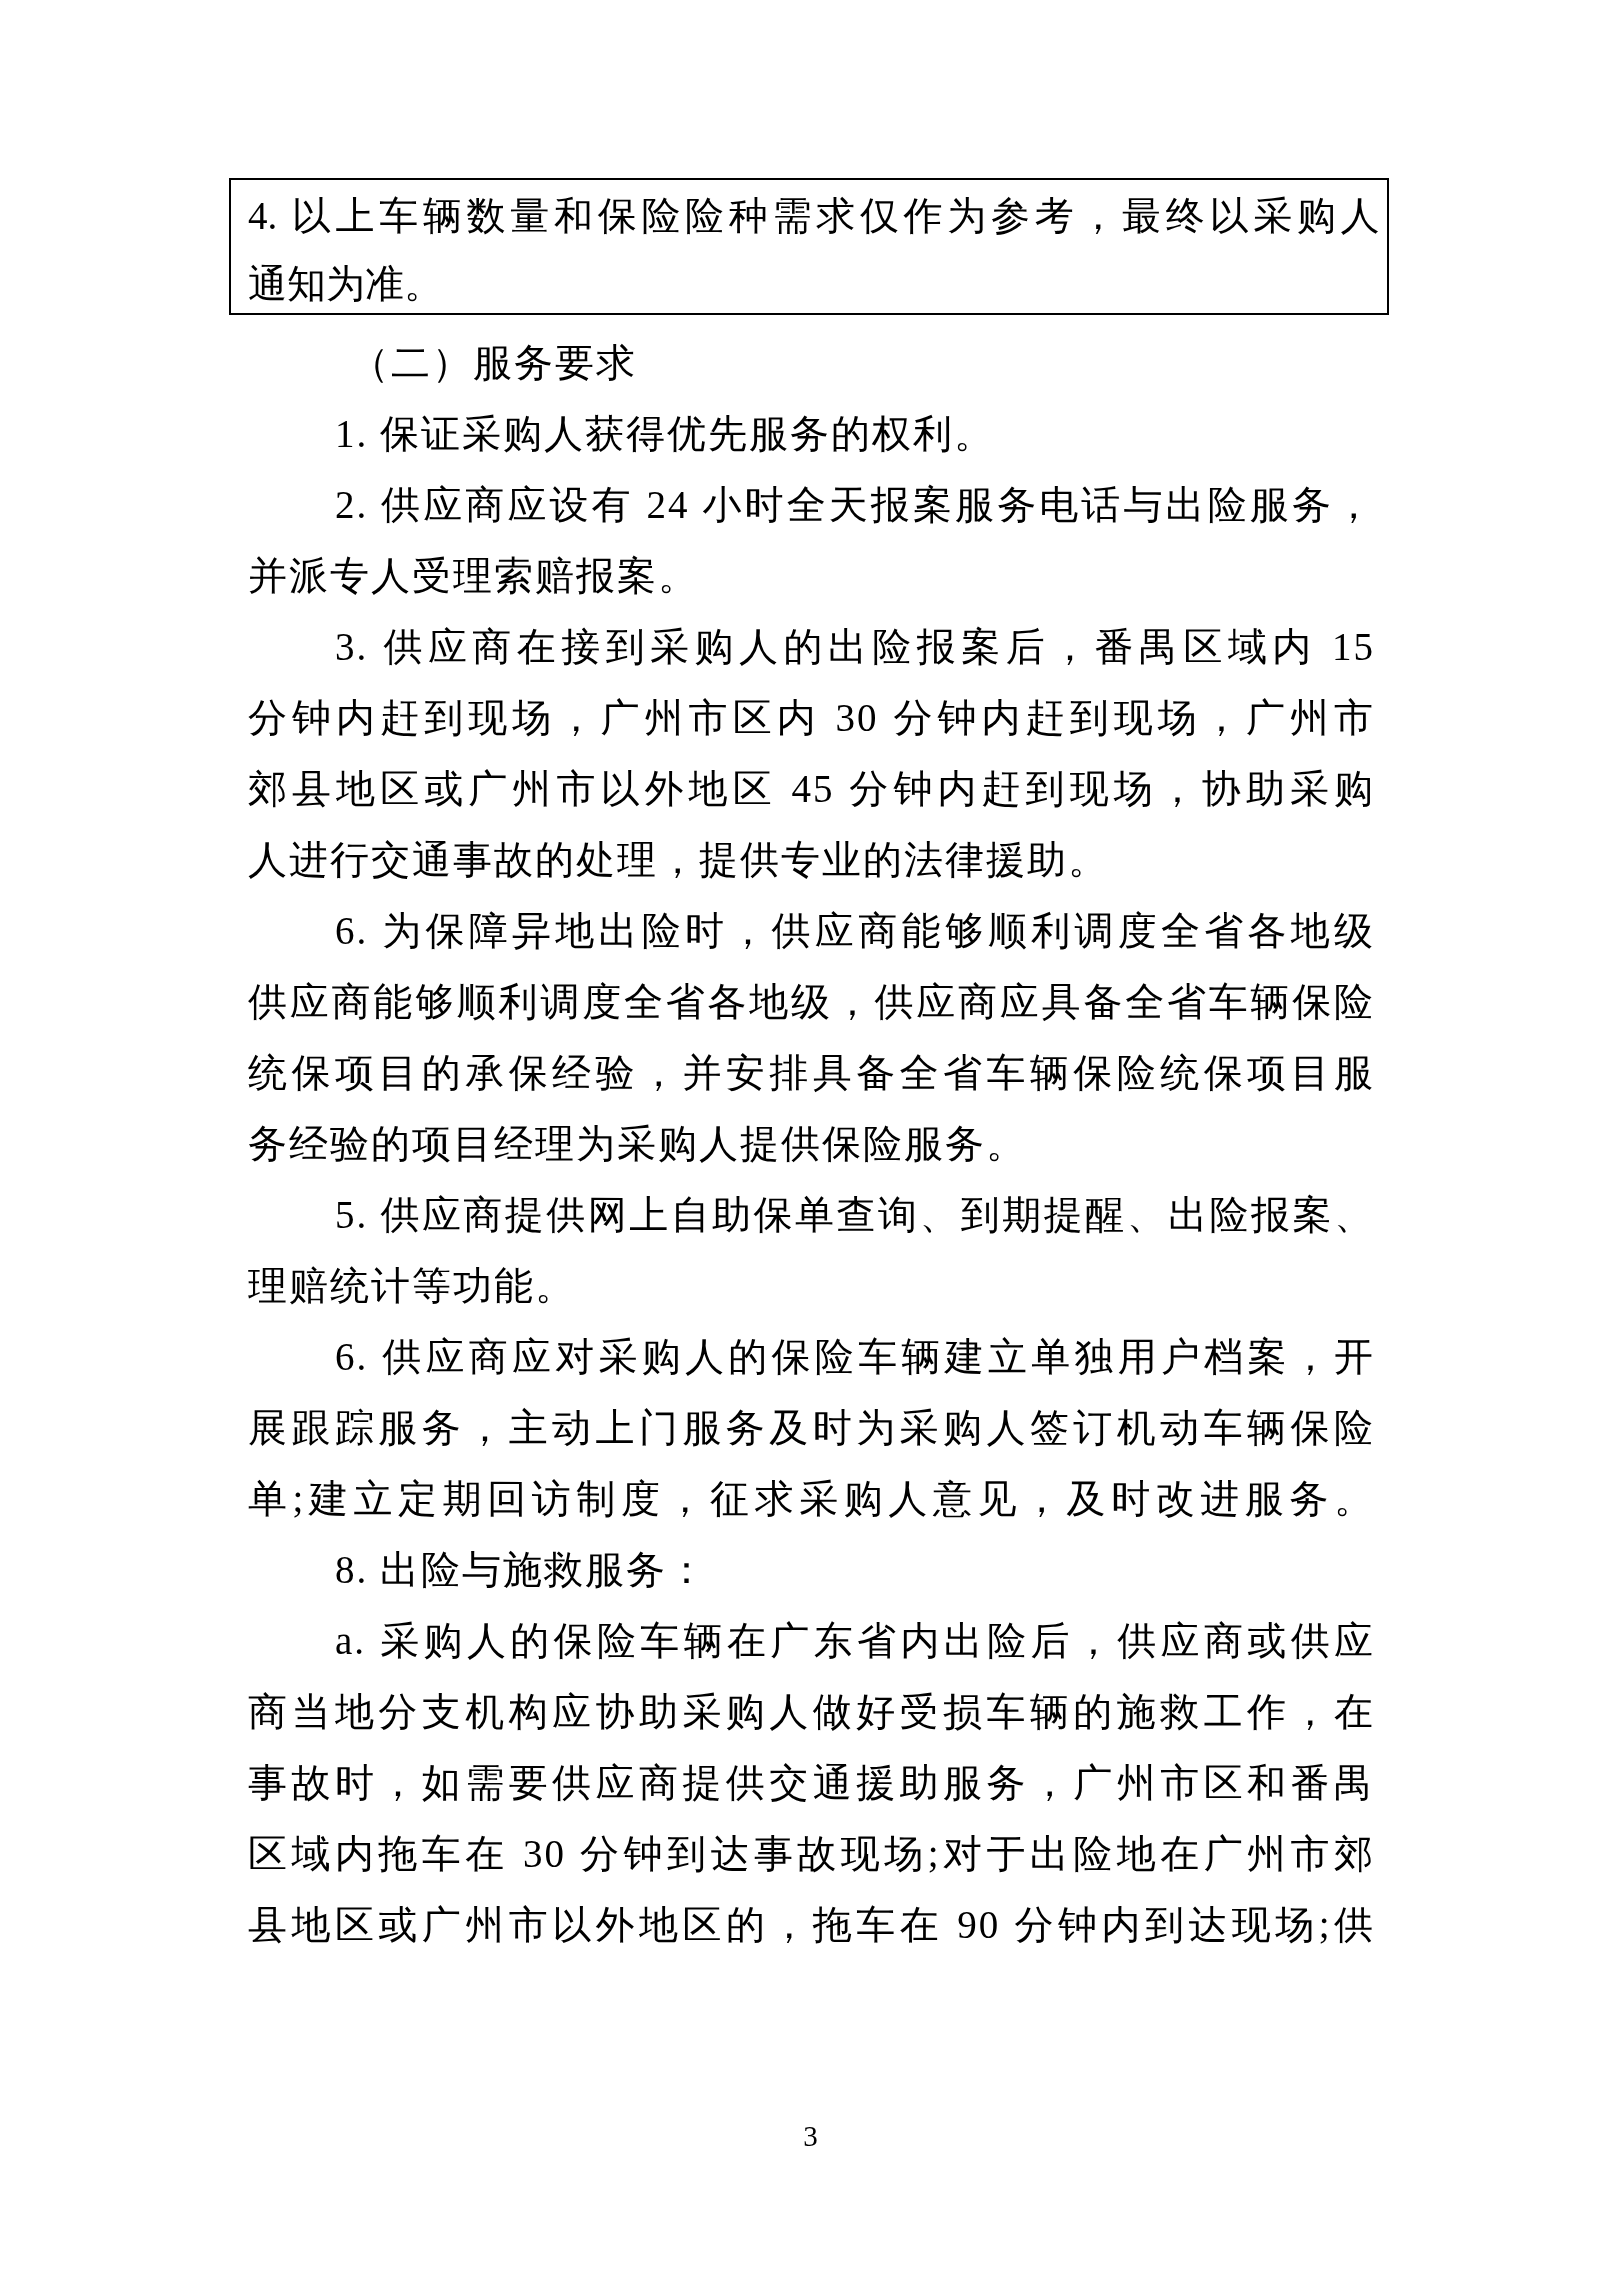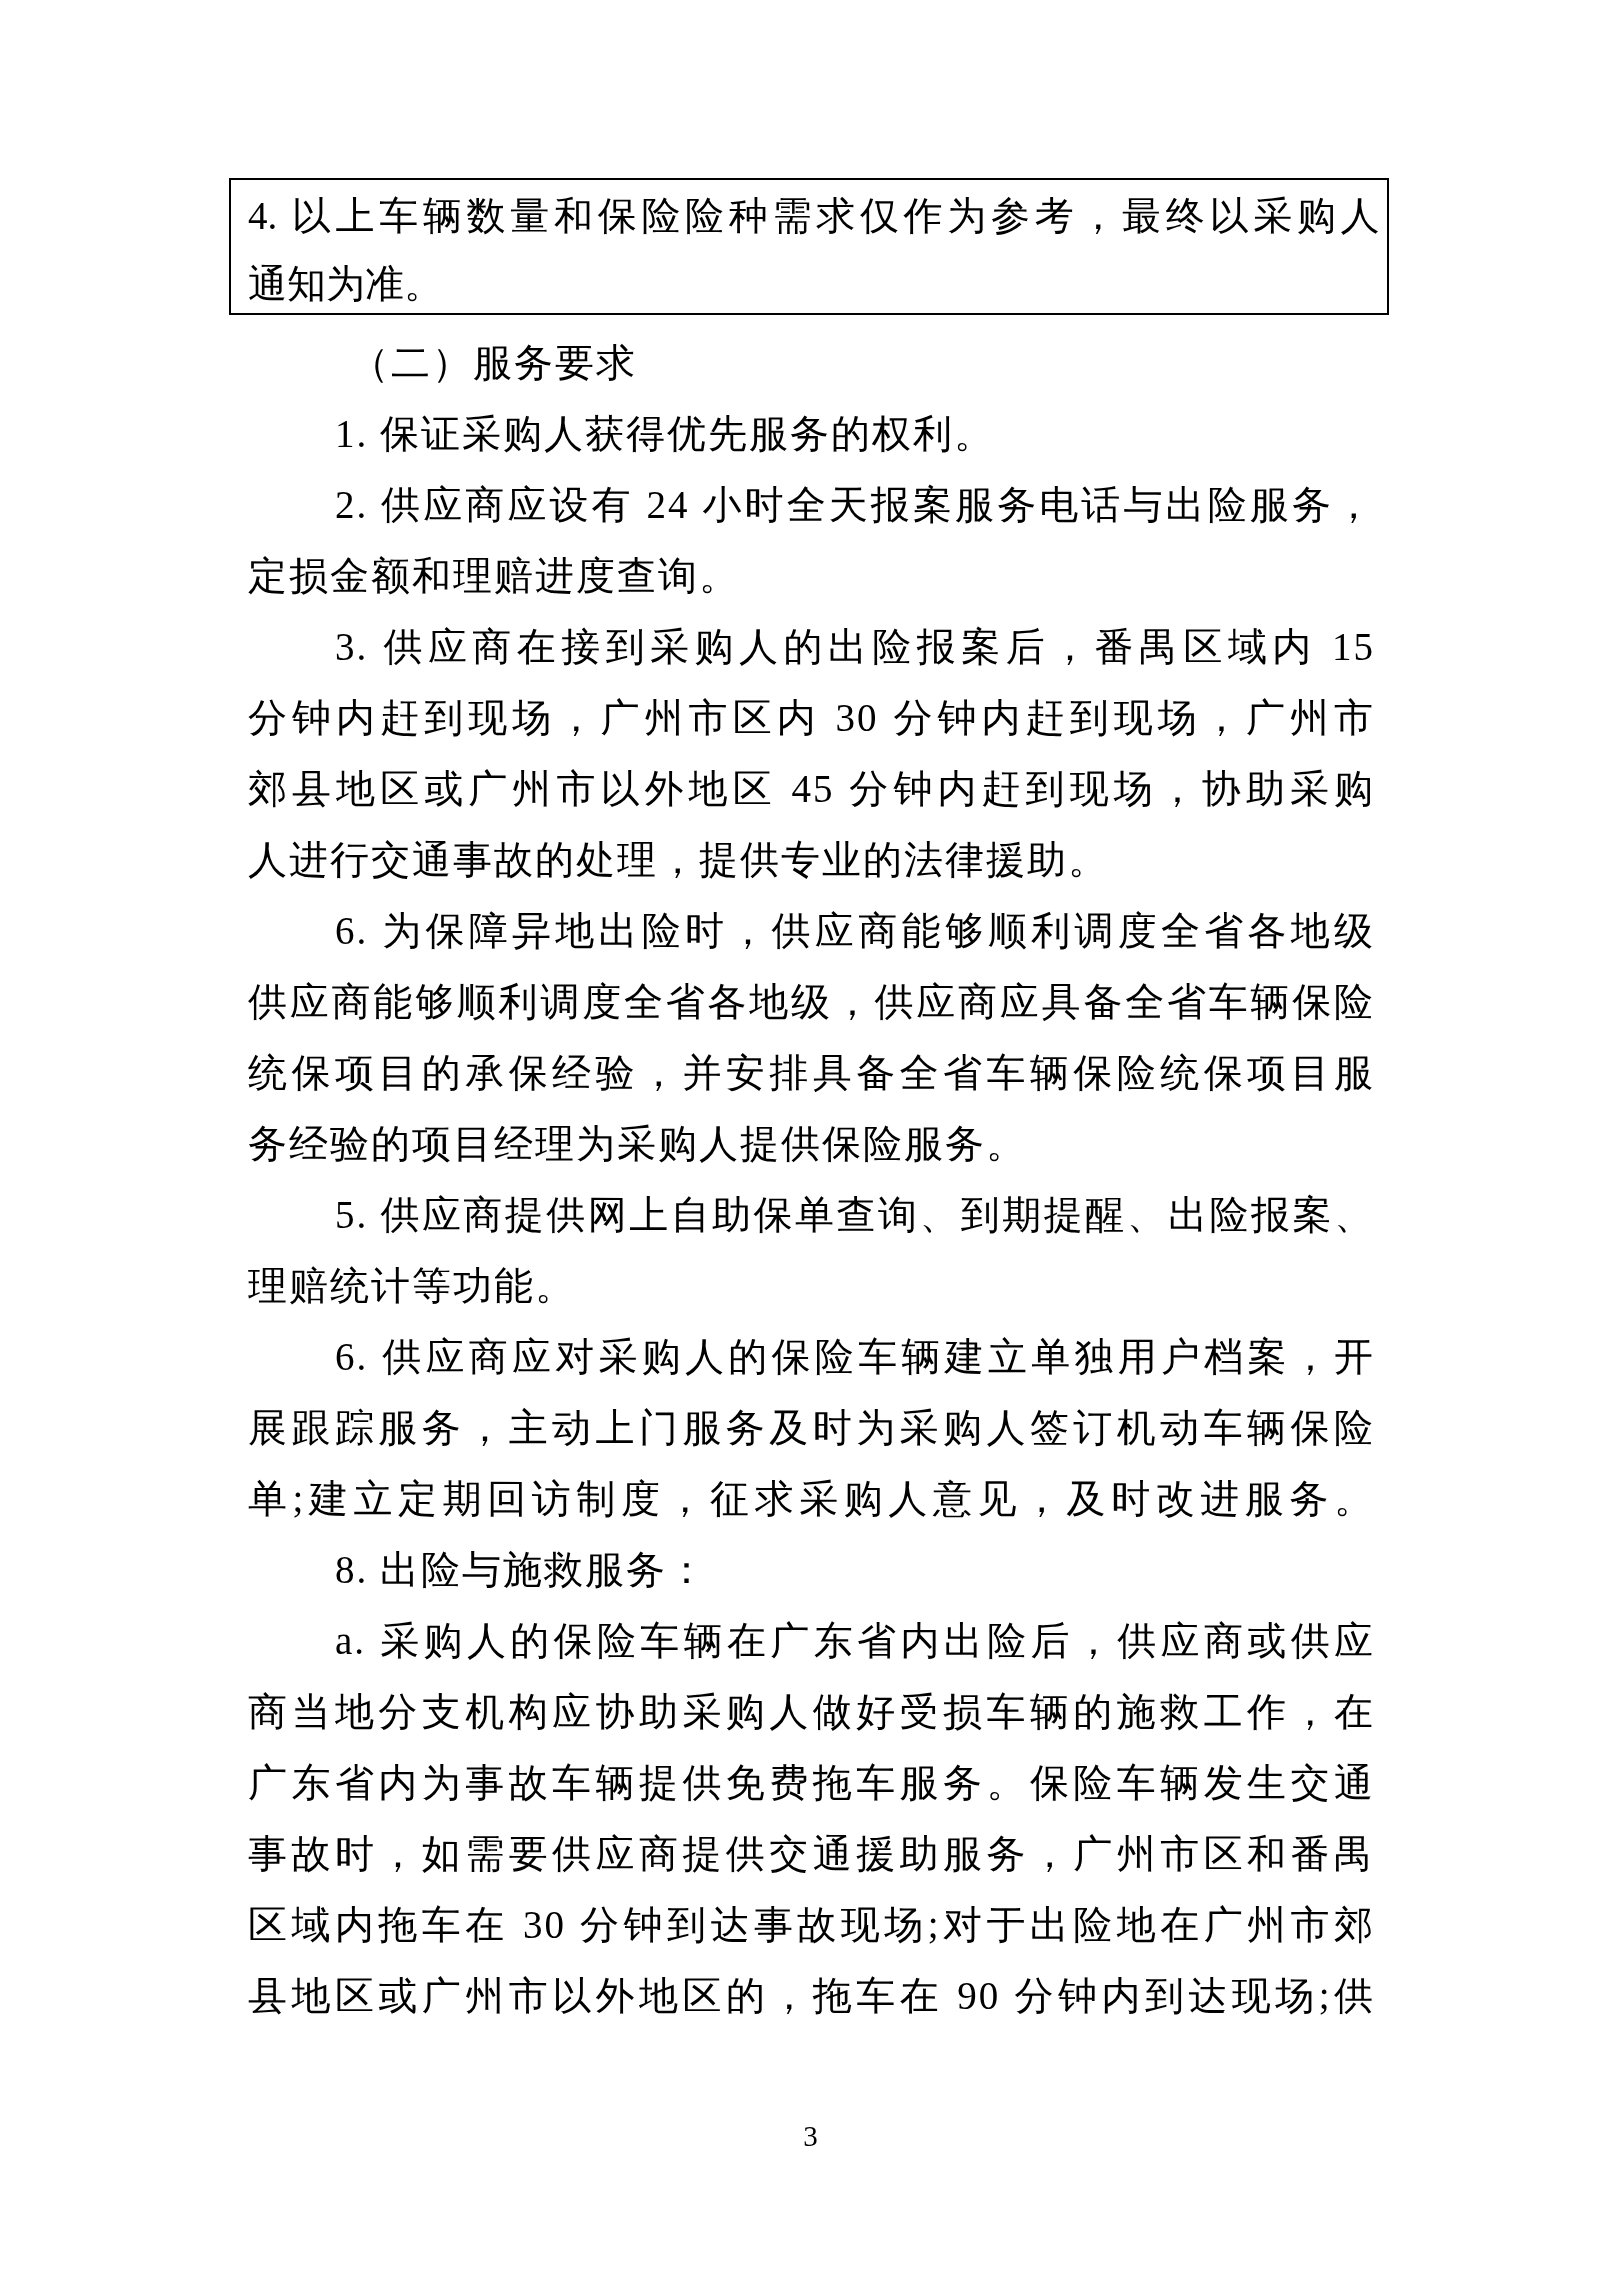--- a/index.html
+++ b/index.html
@@ -69,38 +69,37 @@
 <div class="page">
   <div class="content">
     <div class="notice-box" id="notice-box">
         <div class="line box-line just">4. 以上车辆数量和保险险种需求仅作为参考，最终以采购人</div>
         <div class="line box-line">通知为准。</div>
       </div>
     <div class="body-lines" id="body-lines">
         <div class="line" style="padding-left: 102px;">（二）服务要求</div>
         <div class="line" style="padding-left: 87px;">1. 保证采购人获得优先服务的权利。</div>
         <div class="line just" style="padding-left: 87px;">2. 供应商应设有 24 小时全天报案服务电话与出险服务，</div>
-        <div class="line">定损金额和理赔进度查询。</div>
+        <div class="line">并派专人受理索赔报案。</div>
         <div class="line just" style="padding-left: 87px;">3. 供应商在接到采购人的出险报案后，番禺区域内 15</div>
         <div class="line just">分钟内赶到现场，广州市区内 30 分钟内赶到现场，广州市</div>
         <div class="line just">郊县地区或广州市以外地区 45 分钟内赶到现场，协助采购</div>
         <div class="line">人进行交通事故的处理，提供专业的法律援助。</div>
         <div class="line just" style="padding-left: 87px;">6. 为保障异地出险时，供应商能够顺利调度全省各地级</div>
         <div class="line just">供应商能够顺利调度全省各地级，供应商应具备全省车辆保险</div>
         <div class="line just">统保项目的承保经验，并安排具备全省车辆保险统保项目服</div>
         <div class="line">务经验的项目经理为采购人提供保险服务。</div>
         <div class="line just" style="padding-left: 87px;">5. 供应商提供网上自助保单查询、到期提醒、出险报案、</div>
         <div class="line">理赔统计等功能。</div>
         <div class="line just" style="padding-left: 87px;">6. 供应商应对采购人的保险车辆建立单独用户档案，开</div>
         <div class="line just">展跟踪服务，主动上门服务及时为采购人签订机动车辆保险</div>
         <div class="line just">单;建立定期回访制度，征求采购人意见，及时改进服务。</div>
         <div class="line" style="padding-left: 87px;">8. 出险与施救服务：</div>
         <div class="line just" style="padding-left: 87px;">a. 采购人的保险车辆在广东省内出险后，供应商或供应</div>
         <div class="line just">商当地分支机构应协助采购人做好受损车辆的施救工作，在</div>
-        <div class="line just">广东省内为事故车辆提供免费拖车服务。保险车辆发生交通</div>
         <div class="line just">事故时，如需要供应商提供交通援助服务，广州市区和番禺</div>
         <div class="line just">区域内拖车在 30 分钟到达事故现场;对于出险地在广州市郊</div>
         <div class="line just">县地区或广州市以外地区的，拖车在 90 分钟内到达现场;供</div>
       </div>
   </div>
   <div class="page-number">3</div>
 </div>
 
 
 </body></html>

